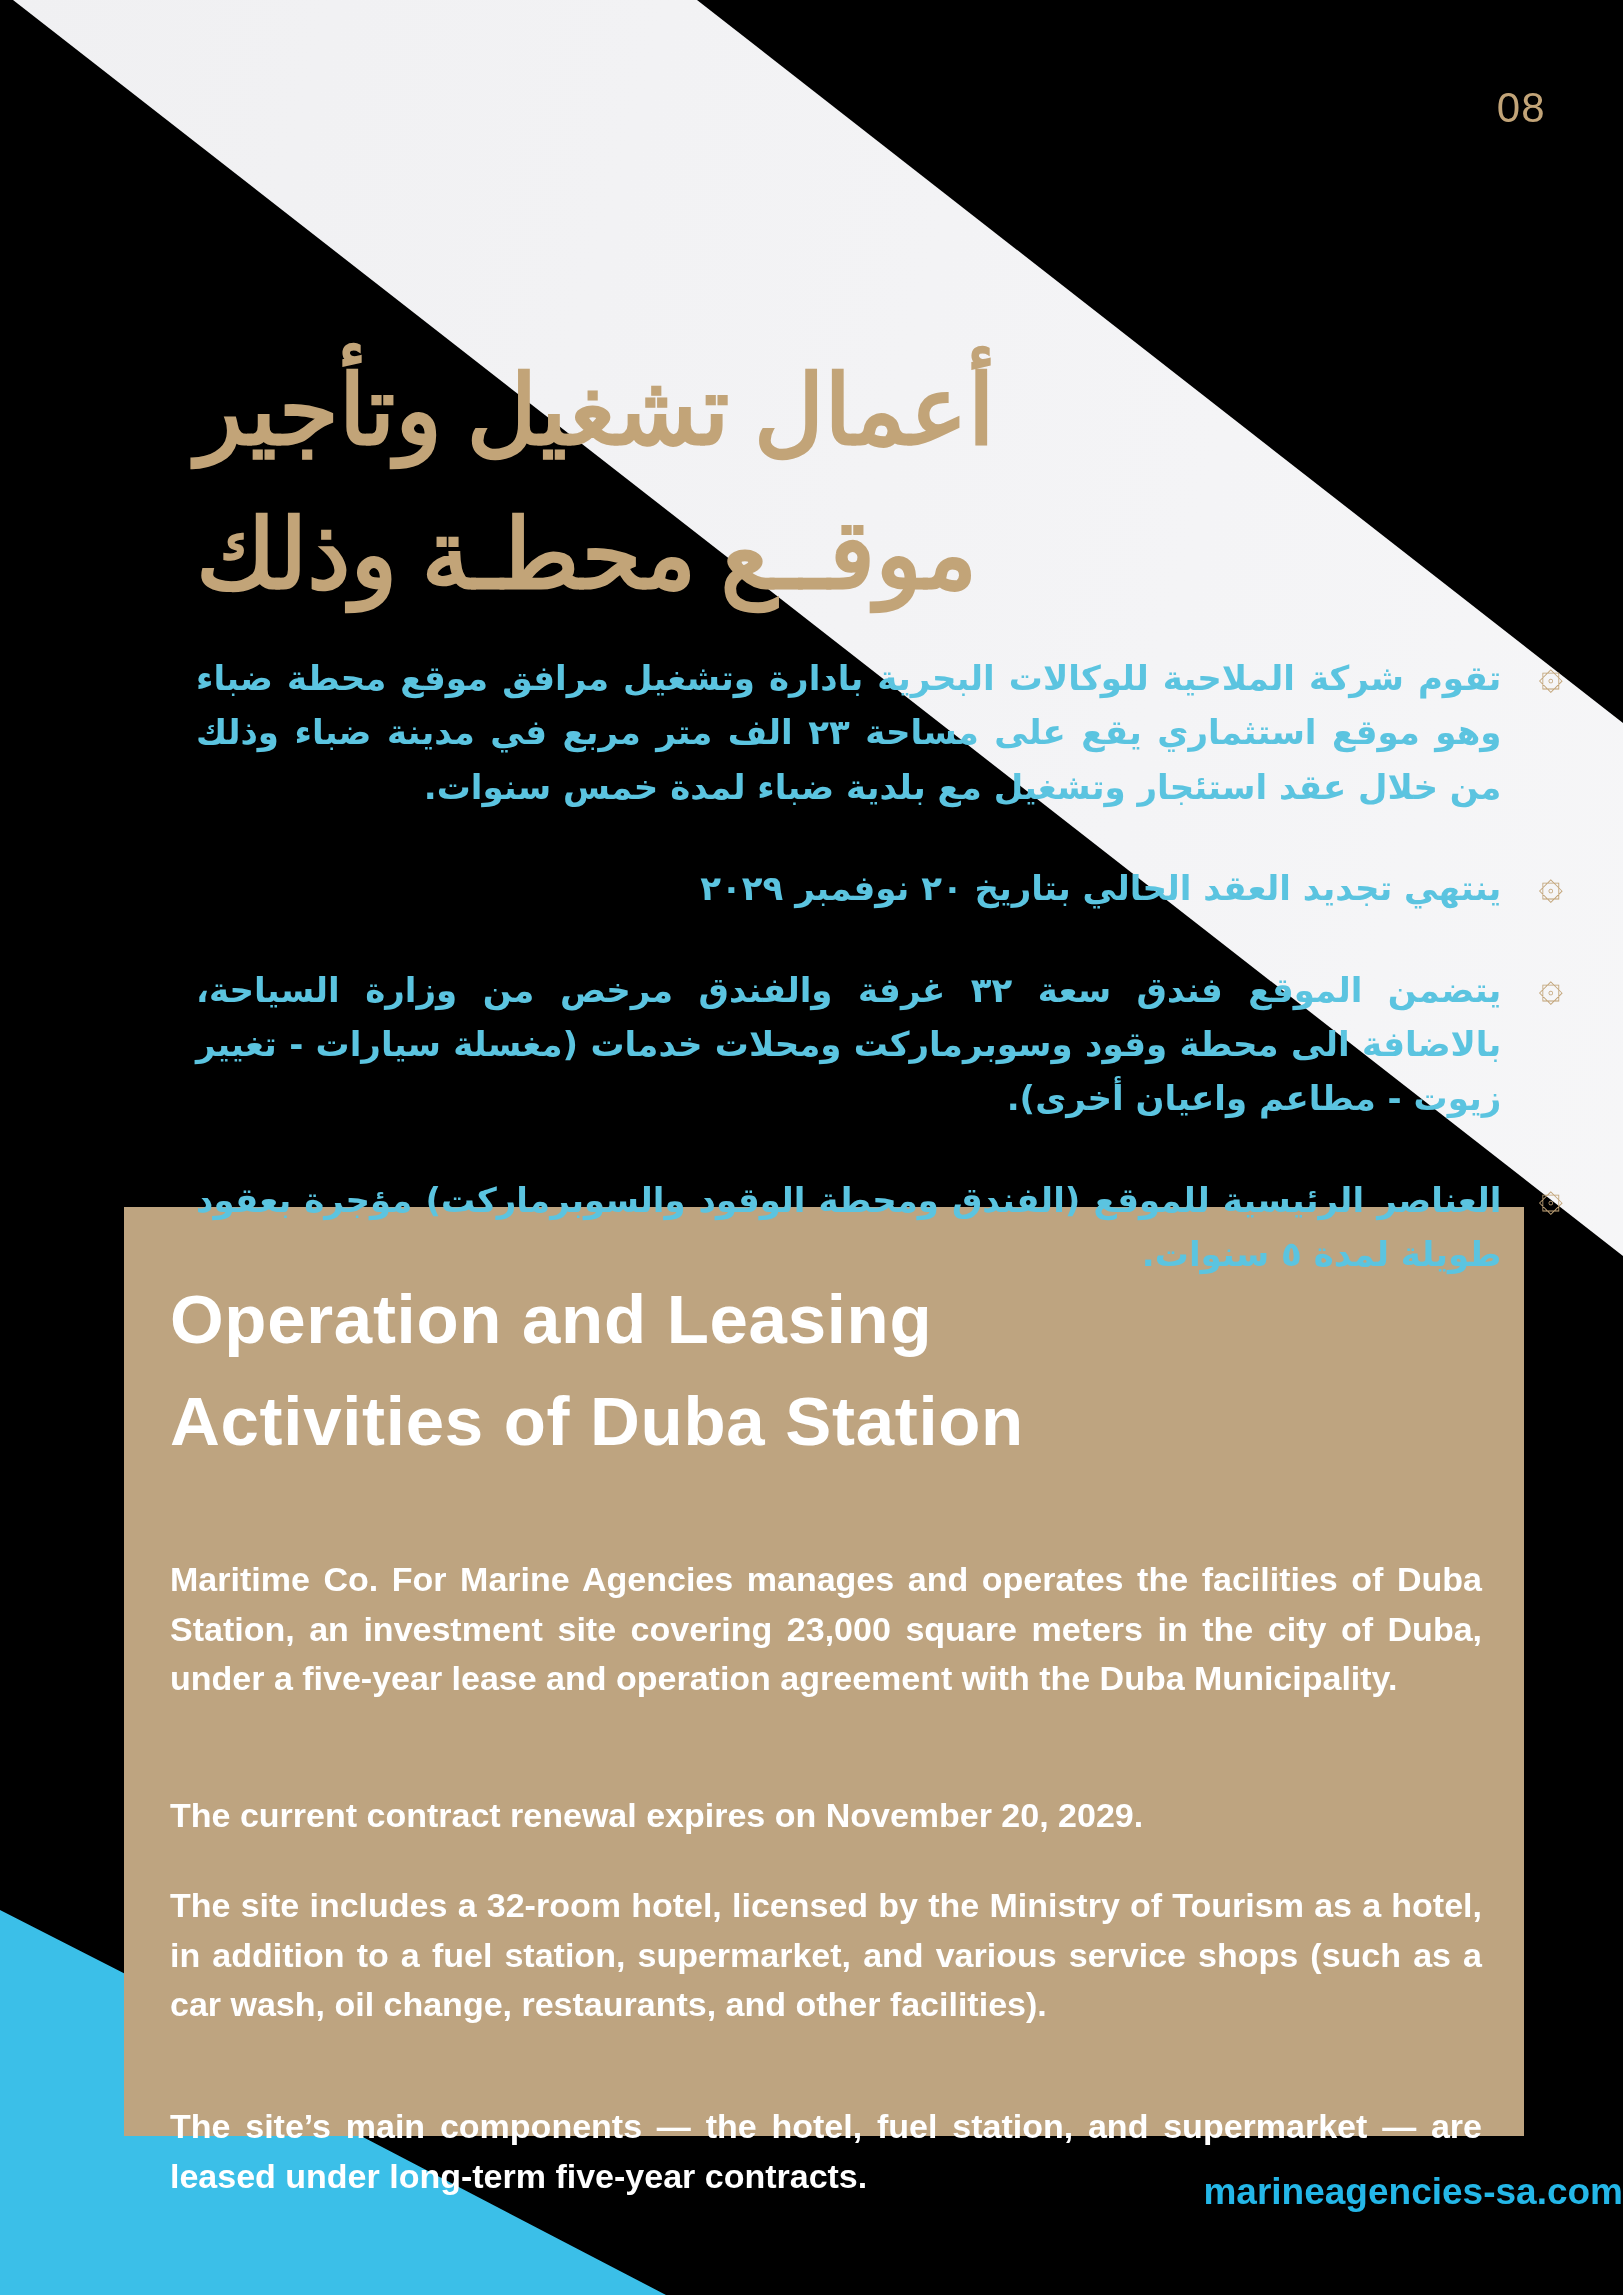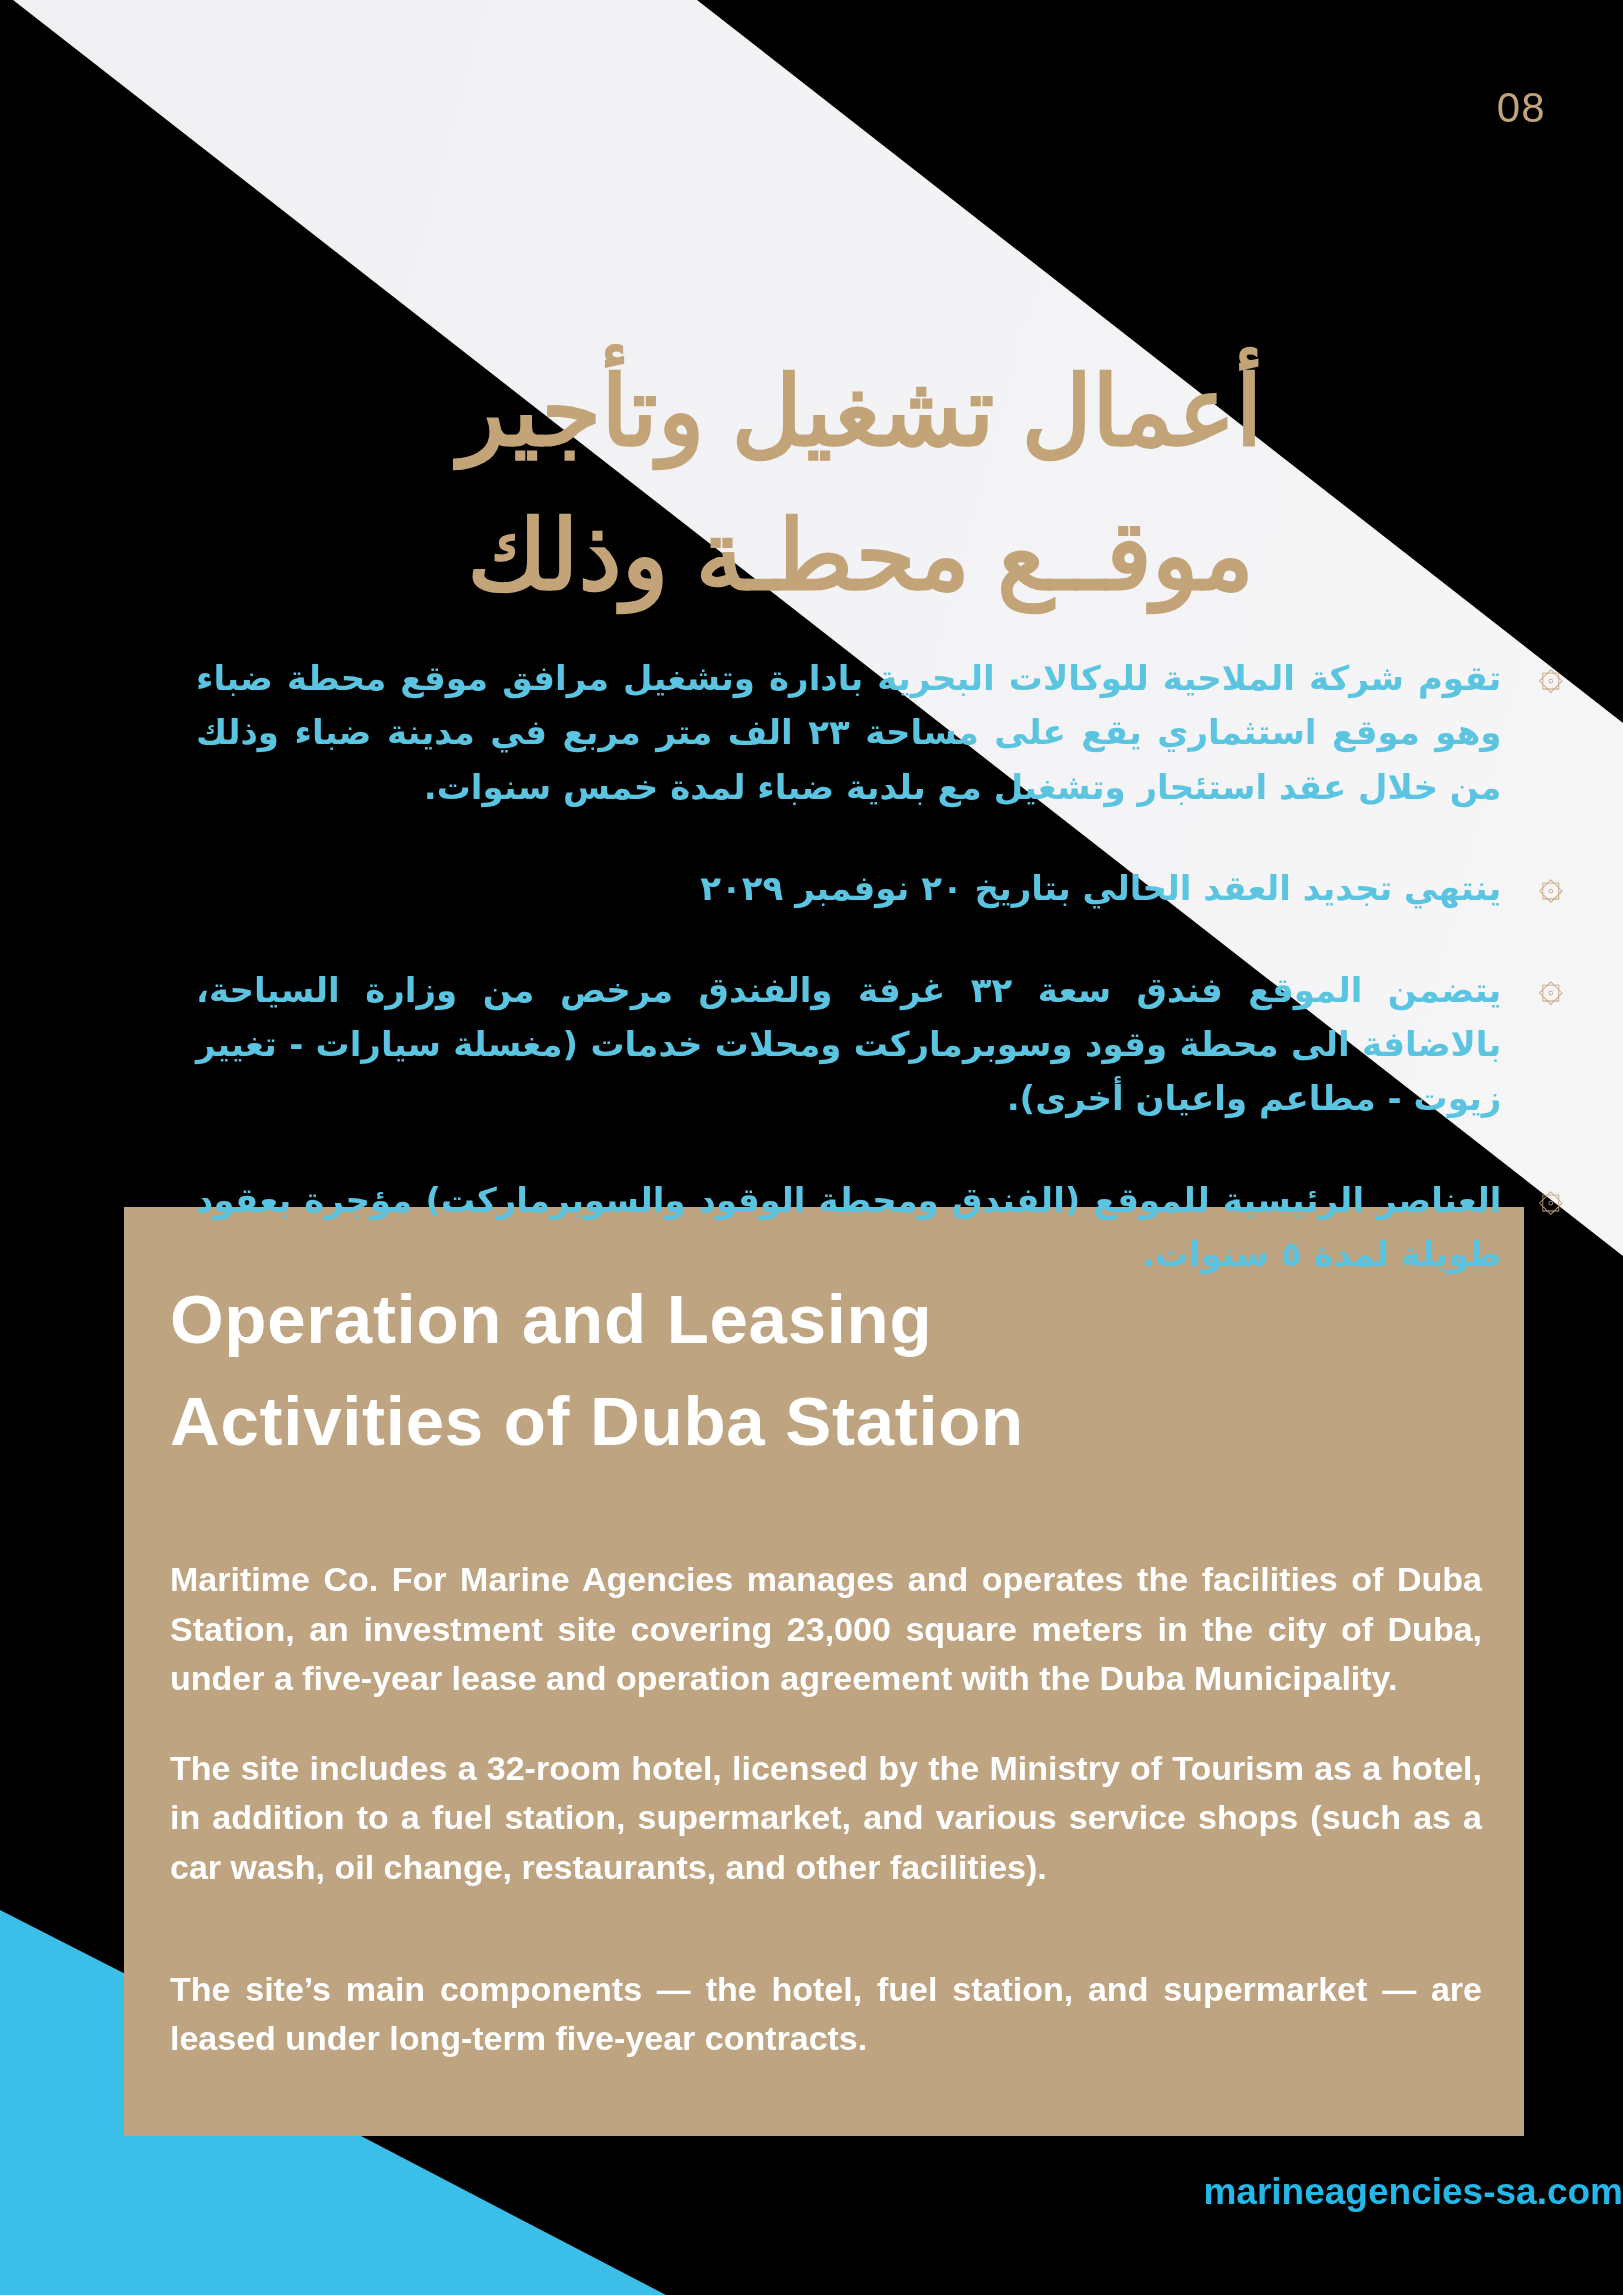--- a/index.html
+++ b/index.html
@@ -24,22 +24,22 @@
     clip-path:polygon(0px 1910px,196px 2010px,361px 2136px,666px 2295px,0px 2295px);
     z-index:1;
   }
   .page-number{
     position:absolute;top:84px;right:77px;
     font-size:42px;color:#c2a478;letter-spacing:1.3px;
     z-index:3;
   }
   .arabic-title{
     position:absolute;top:340px;right:98px;left:196px;
-    direction:rtl;text-align:center;
-    font-family:Liberation Sans, sans-serif;
+    direction:rtl;text-align:left;
+    font-family:Liberation Serif, serif;
     font-weight:bold;
     font-size:97px;line-height:1.48;
     color:#c2a478;
     z-index:3;
   }
   .bullets{
     position:absolute;top:651px;right:60px;left:196px;
     direction:rtl;
     z-index:3;
   }
@@ -129,20 +129,21 @@
       <span class="bullet-text">العناصر الرئيسية للموقع (الفندق ومحطة الوقود والسوبرماركت) مؤجرة بعقود طويلة لمدة ٥ سنوات.</span>
     </div>
   </div>
 
   <div class="info-box">
     <div class="info-heading">
       <div>Operation and Leasing</div>
       <div>Activities of Duba Station</div>
     </div>
     <p class="p1">Maritime Co. For Marine Agencies manages and operates the facilities of Duba Station, an investment site covering 23,000 square meters in the city of Duba, under a five-year lease and operation agreement with the Duba Municipality.</p>
+    <p class="p2">The current contract renewal expires on November 20, 2029.</p>
     <p class="p3">The site includes a 32-room hotel, licensed by the Ministry of Tourism as a hotel, in addition to a fuel station, supermarket, and various service shops (such as a car wash, oil change, restaurants, and other facilities).</p>
     <p class="p4">The site’s main components — the hotel, fuel station, and supermarket — are leased under long-term five-year contracts.</p>
   </div>
 
   <div class="footer-url">marineagencies-sa.com</div>
 
 </div>
 
 
 </body></html>

